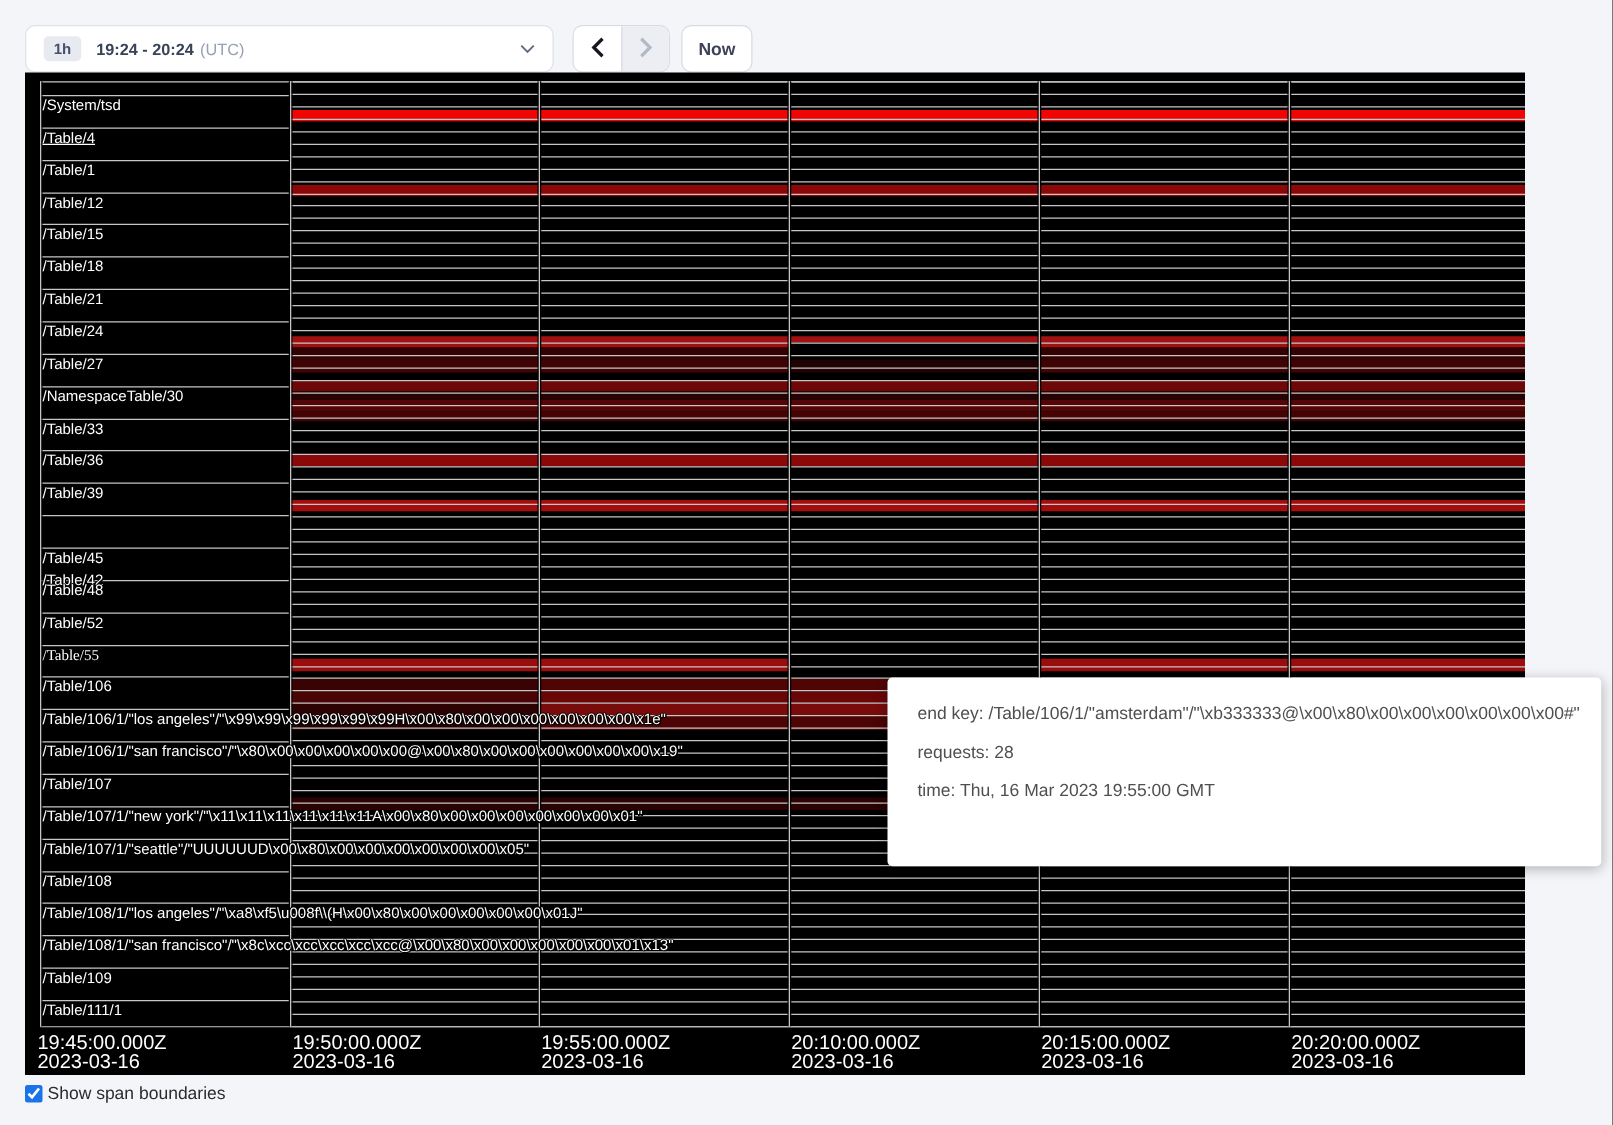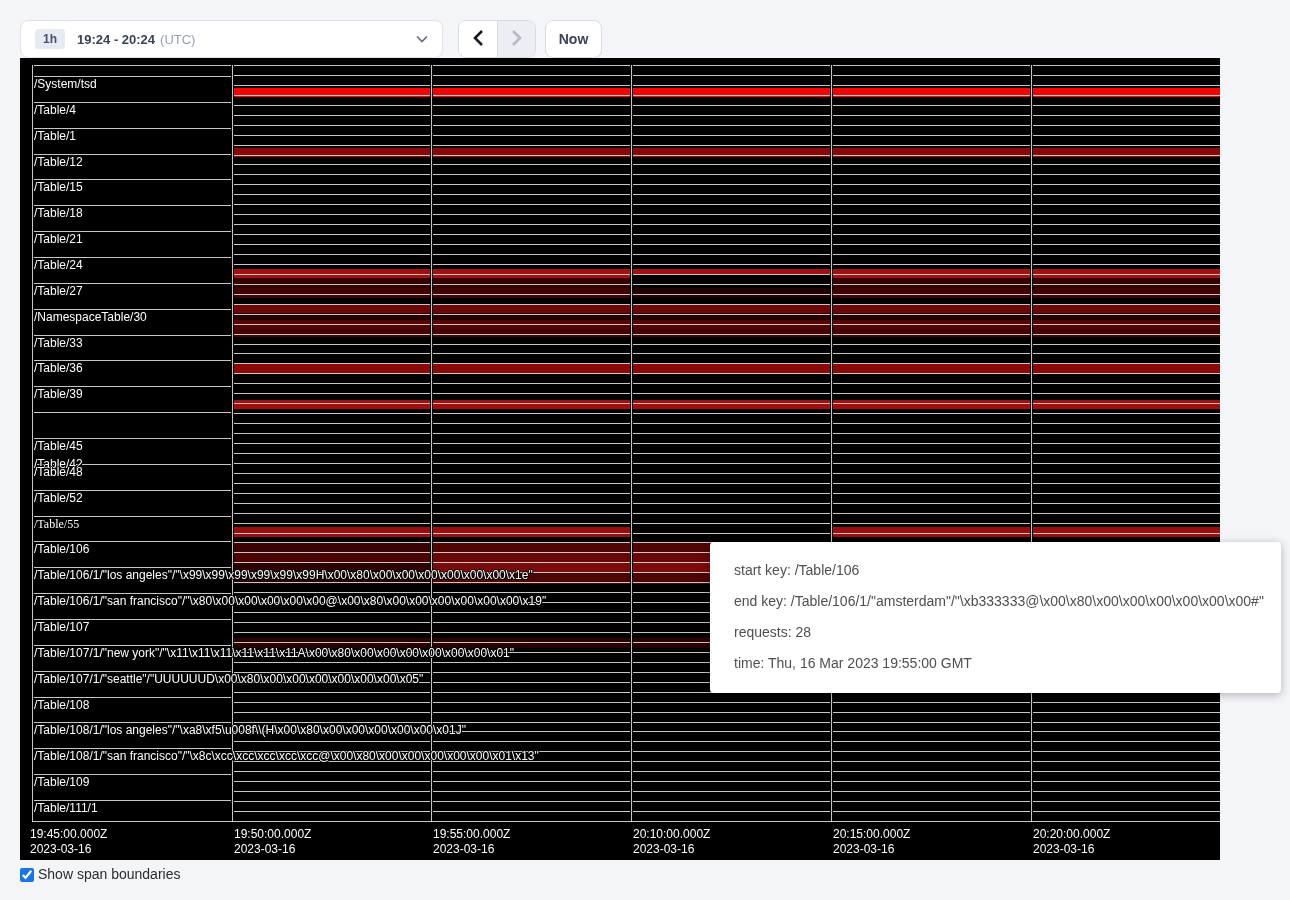--- a/index.html
+++ b/index.html
@@ -51,21 +51,21 @@
   }
   .plot { position:absolute; left:0; top:0; width:1200px; height:764px; overflow:hidden; }
   .rowlab {
     position:absolute; color:#fff; font-size:12px; line-height:13px;
     white-space:nowrap; z-index:6;
     text-shadow:1px 0 0 #000, -1px 0 0 #000, 0 1px 0 #000, 0 -1px 0 #000, 1px 1px 0 #000;
   }
   .time-axis {
     position:absolute; left:0; top:764px; width:1200px; height:38px; background:#000;
   }
-  .axis-label { position:absolute; top:5px; color:#fff; font-size:12px; line-height:15px; white-space:nowrap; }
+  .axis-label { position:absolute; top:5px; color:#fff; font-size:16px; line-height:15px; white-space:nowrap; }
   .axis-label span { display:block; }
 
   
   .tooltip {
     position:absolute; left:710px; top:542px; width:571px; height:151px;
     background:#fff; border-radius:4px; z-index:20;
     box-shadow:0 2px 10px rgba(0,0,0,0.28);
     padding:13px 24px; overflow:hidden;
   }
   .tip-line { font-size:14px; color:#4f4f4f; line-height:31px; white-space:nowrap; }
@@ -218,21 +218,21 @@
       <div style="position: absolute; left: 212px; top: 723px; width: 988px; height: 1px; background: rgb(198, 198, 198); z-index: 3;"></div>
       <div style="position: absolute; left: 212px; top: 733px; width: 988px; height: 1px; background: rgb(198, 198, 198); z-index: 3;"></div>
       <div style="position: absolute; left: 212px; top: 743px; width: 988px; height: 1px; background: rgb(198, 198, 198); z-index: 3;"></div>
       <div style="position: absolute; left: 212px; top: 753px; width: 988px; height: 1px; background: rgb(198, 198, 198); z-index: 3;"></div>
       <div style="position: absolute; left: 212px; top: 763px; width: 988px; height: 1px; background: rgb(198, 198, 198); z-index: 3;"></div>
       <div style="position: absolute; left: 12px; top: 7px; width: 1188px; height: 1px; background: rgb(198, 198, 198); z-index: 3;"></div>
       <div style="position: absolute; left: 12px; top: 763px; width: 1188px; height: 1px; background: rgb(198, 198, 198); z-index: 3;"></div>
       <div style="position: absolute; left: 12px; top: 18px; width: 200px; height: 1px; background: rgb(198, 198, 198); z-index: 3;"></div>
       <div class="rowlab" style="position: absolute; left: 14px; top: 20px; z-index: 6;">/System/tsd</div>
       <div style="position: absolute; left: 12px; top: 44px; width: 200px; height: 1px; background: rgb(198, 198, 198); z-index: 3;"></div>
-      <div class="rowlab" style="position: absolute; left: 14px; top: 46px; z-index: 6;">/Table/4</div>
+      <div class="rowlab" style="position: absolute; left: 14px; top: 46px; z-index: 6; text-decoration: underline;">/Table/4</div>
       <div style="position: absolute; left: 12px; top: 70px; width: 200px; height: 1px; background: rgb(198, 198, 198); z-index: 3;"></div>
       <div class="rowlab" style="position: absolute; left: 14px; top: 72px; z-index: 6;">/Table/1</div>
       <div style="position: absolute; left: 12px; top: 96px; width: 200px; height: 1px; background: rgb(198, 198, 198); z-index: 3;"></div>
       <div class="rowlab" style="position: absolute; left: 14px; top: 98px; z-index: 6;">/Table/12</div>
       <div style="position: absolute; left: 12px; top: 121px; width: 200px; height: 1px; background: rgb(198, 198, 198); z-index: 3;"></div>
       <div class="rowlab" style="position: absolute; left: 14px; top: 123px; z-index: 6;">/Table/15</div>
       <div style="position: absolute; left: 12px; top: 147px; width: 200px; height: 1px; background: rgb(198, 198, 198); z-index: 3;"></div>
       <div class="rowlab" style="position: absolute; left: 14px; top: 149px; z-index: 6;">/Table/18</div>
       <div style="position: absolute; left: 12px; top: 173px; width: 200px; height: 1px; background: rgb(198, 198, 198); z-index: 3;"></div>
       <div class="rowlab" style="position: absolute; left: 14px; top: 175px; z-index: 6;">/Table/21</div>
@@ -309,21 +309,20 @@
         <span>2023-03-16</span>
       </div>
       <div class="axis-label" style="left: 1013px;">
         <span>20:20:00.000Z</span>
         <span>2023-03-16</span>
       </div>
     </div>
 </div>
 
 <div class="tooltip">
-  <div class="tip-line">start key: /Table/106</div>
   <div class="tip-line">end key: /Table/106/1/"amsterdam"/"\xb333333@\x00\x80\x00\x00\x00\x00\x00\x00#"</div>
   <div class="tip-line">requests: 28</div>
   <div class="tip-line">time: Thu, 16 Mar 2023 19:55:00 GMT</div>
 </div>
 
 <div class="boundaries-row">
   <input type="checkbox" id="spanbounds" checked="" style="">
   <label for="spanbounds">Show span boundaries</label>
 </div>
 

